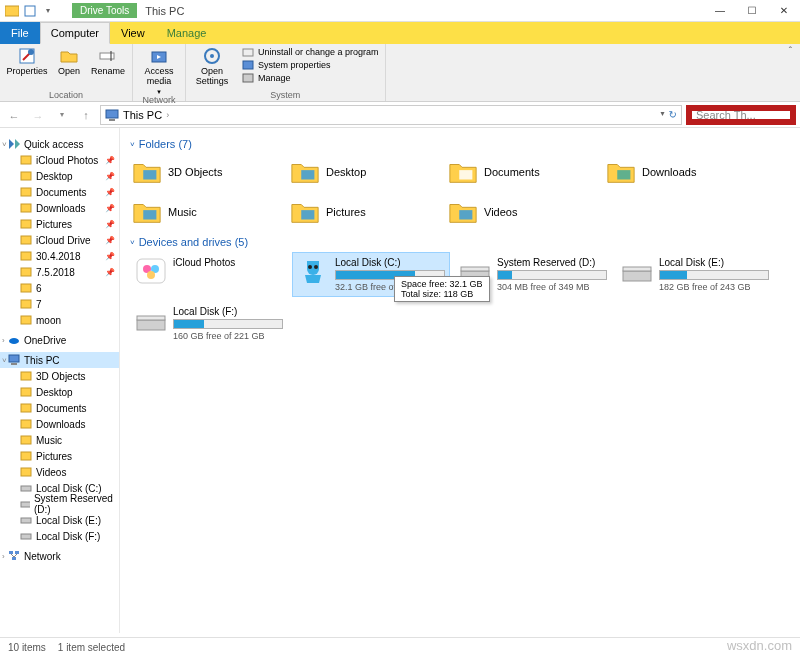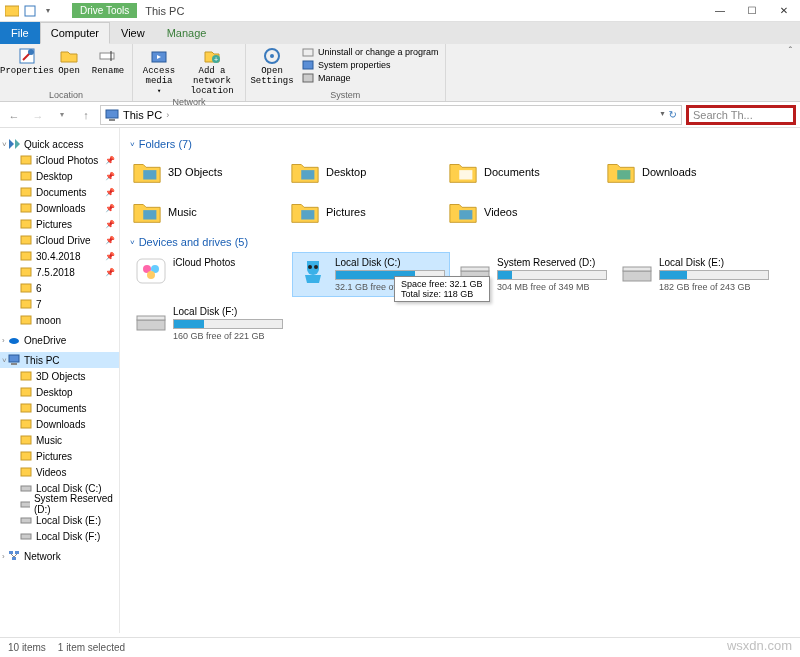--- a/index.html
+++ b/index.html
@@ -8,43 +8,43 @@
 
 .titlebar { height: 22px; background: #fff; display: flex; align-items: center; border-bottom: 1px solid #e0e0e0; }
 .qat { display: flex; align-items: center; gap: 2px; padding: 0 4px; }
 .qat-icon { width: 16px; height: 16px; display: inline-flex; align-items: center; justify-content: center; }
 .tab-context { background: #64b464; color: #fff; padding: 2px 8px; font-size: 10px; margin-left: 12px; }
 .title-text { margin-left: 8px; font-size: 11px; color: #444; }
 .win-controls { margin-left: auto; display: flex; }
 .win-btn { width: 32px; height: 22px; display: flex; align-items: center; justify-content: center; font-size: 10px; color: #333; }
 
 
-.tabs { height: 22px; display: flex; align-items: flex-end; background: #e5e5e5; font-size: 11px; }
+.tabs { height: 22px; display: flex; align-items: flex-end; background: #fde047; font-size: 11px; }
 .tab { padding: 4px 10px; border: 1px solid transparent; cursor: default; }
 .tab.file { background: #1979ca; color: #fff; }
 .tab.active { border: 1px solid #ccc; border-bottom: 1px solid #f0f0f0; background: #f0f0f0; }
 .tab.context { color: #3a7e3a; }
 
 
 .ribbon { height: 58px; background: #f0f0f0; border-bottom: 1px solid #d0d0d0; display: flex; font-size: 10px; }
 .rgroup { border-right: 1px solid #d8d8d8; padding: 2px 6px 0; display: flex; flex-direction: column; align-items: center; }
 .rgroup-items { display: flex; gap: 6px; flex: 1; }
 .rgroup-label { font-size: 9px; color: #666; text-align: center; padding-bottom: 1px; }
 .ritem { display: flex; flex-direction: column; align-items: center; gap: 1px; width: 42px; }
 .ritem .ic { width: 20px; height: 20px; }
-.ritem span { font-size: 9px; text-align: center; line-height: 1.1; font-family: Liberation Mono, monospace; }
+.ritem span { font-size: 9px; text-align: center; line-height: 1.1; }
 .rsys { display: flex; flex-direction: column; gap: 1px; justify-content: center; padding-left: 4px; }
 .rsys-row { display: flex; align-items: center; gap: 4px; font-size: 9px; }
 .ribbon-toggle { margin-left: auto; padding: 2px 8px; color: #666; }
 
 
 .addr { height: 26px; border-bottom: 1px solid #e0e0e0; display: flex; align-items: center; padding: 0 4px; gap: 4px; }
 .nav-btn { width: 20px; height: 20px; display: flex; align-items: center; justify-content: center; color: #888; }
 .addr-box { flex: 1; border: 1px solid #ccc; height: 20px; display: flex; align-items: center; padding: 0 4px; gap: 4px; }
-.search-box { width: 110px; border: 3px solid #b91c1c; height: 20px; display: flex; align-items: center; padding: 0 4px; color: #888; }
+.search-box { width: 110px; border: 6px solid #b91c1c; height: 20px; display: flex; align-items: center; padding: 0 4px; color: #888; }
 
 
 .body { display: flex; height: 505px; }
 .sidebar { width: 120px; border-right: 1px solid #e8e8e8; overflow-y: auto; padding-top: 4px; }
 .side-item { display: flex; align-items: center; gap: 4px; padding: 1px 4px 1px 16px; font-size: 10px; height: 16px; position: relative; }
 .side-item.l0 { padding-left: 8px; margin-top: 4px; }
 .side-item.l1 { padding-left: 20px; }
 .side-item.selected { background: #cce8ff; }
 .side-item .exp { position: absolute; left: 2px; font-size: 8px; color: #888; }
 .side-item .pin { margin-left: auto; color: #888; font-size: 8px; }
@@ -139,28 +139,20 @@
   </div>
   <div class="rgroup">
     <div class="rgroup-items">
       <div class="ritem" style="width:40px">
         <svg class="ic" viewBox="0 0 20 20">
             <rect x="3" y="6" width="14" height="10" fill="#5a8ed6" stroke="#2a5a9a"></rect>
             <polygon points="8,9 8,13 12,11" fill="#fff"></polygon>
           </svg>
         <span>Access media</span>
         <span style="font-size:7px">▾</span>
-      </div>
-      <div class="ritem" style="width:54px">
-        <svg class="ic" viewBox="0 0 20 20">
-            <path d="M3 6h7l2 2h5v8H3z" fill="#ffcf4b" stroke="#c79a2a"></path>
-            <circle cx="14" cy="13" r="4" fill="#4a9"></circle>
-            <text x="14" y="16" font-size="7" fill="#fff" text-anchor="middle">+</text>
-          </svg>
-        <span>Add a network location</span>
       </div>
     </div>
     <div class="rgroup-label">Network</div>
   </div>
   <div class="rgroup" style="flex-direction:row;align-items:flex-start">
     <div style="display:flex;flex-direction:column;height:100%">
       <div class="rgroup-items" style="align-items:flex-start">
         <div class="ritem" style="width:40px">
           <svg class="ic" viewBox="0 0 20 20">
               <circle cx="10" cy="10" r="7" fill="none" stroke="#3a7abd" stroke-width="2"></circle>

